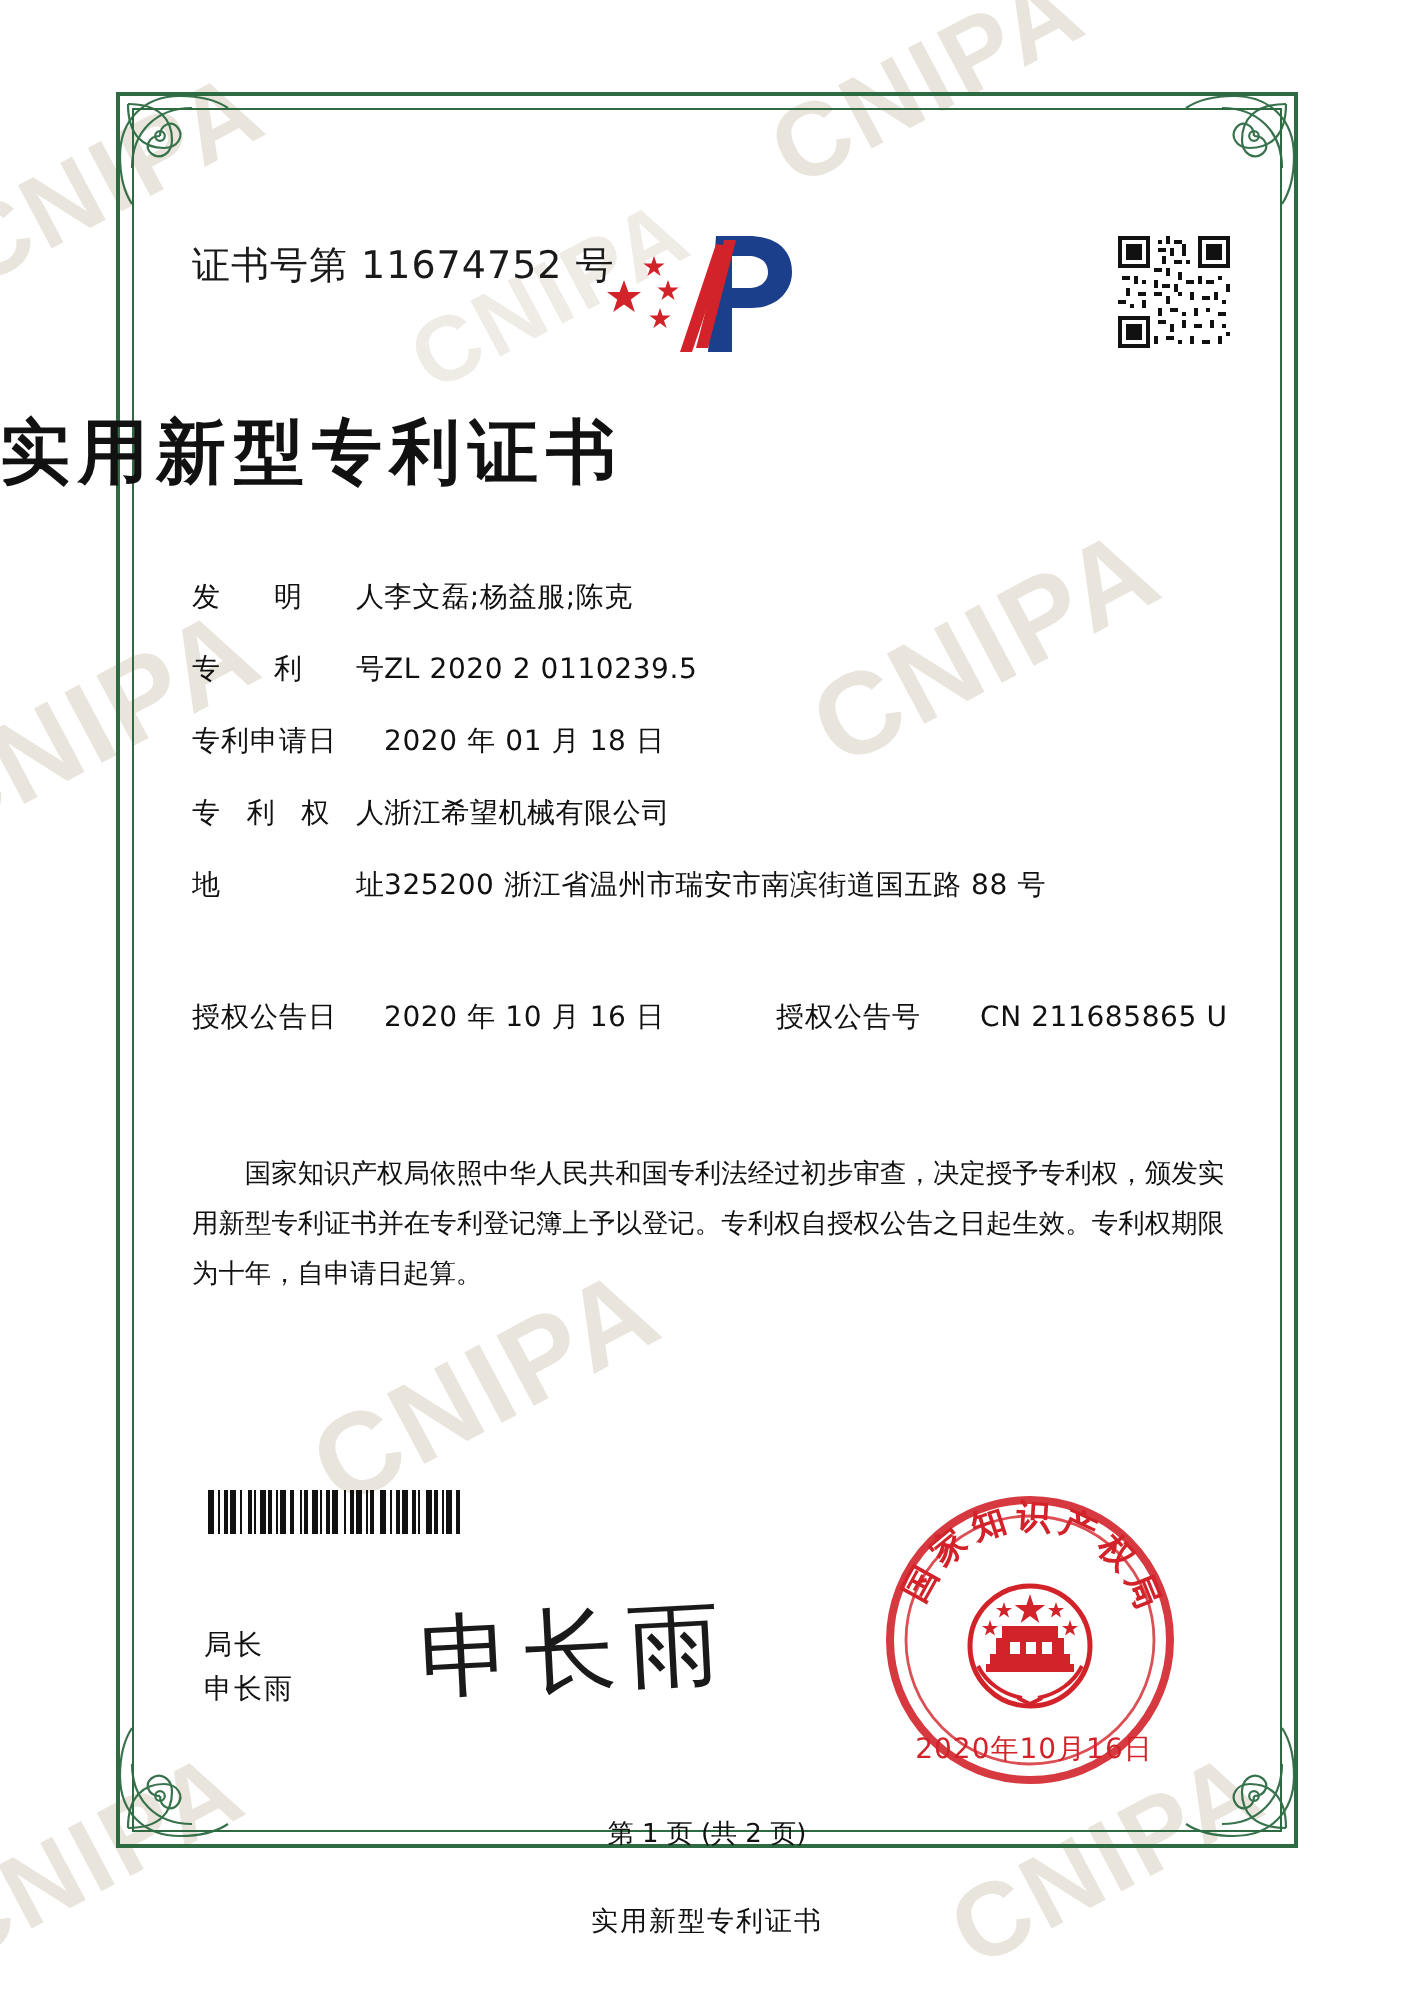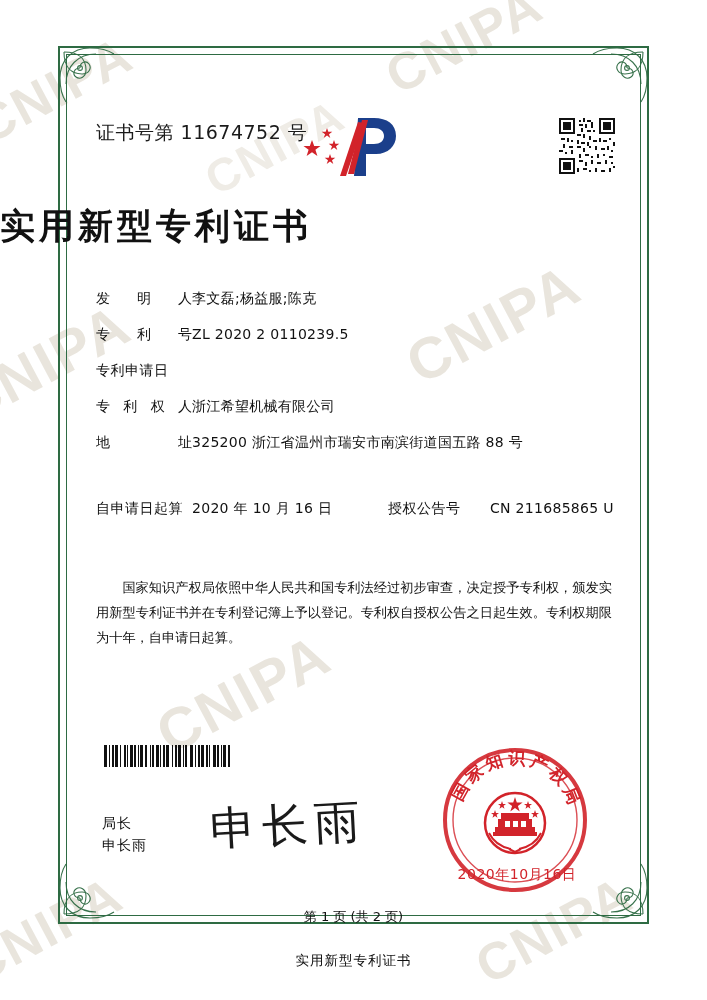--- a/index.html
+++ b/index.html
@@ -419,20 +419,21 @@
       <div class="label spread" style="letter-spacing:0;">
           <span>专</span>
           <span>利</span>
           <span>号</span>
         </div>
       <div class="value mono-num">ZL 2020 2 0110239.5</div>
     </div>
 
     <div class="row">
       <div class="label">专利申请日</div>
+      <div class="value">2020 年 01 月 18 日</div>
     </div>
 
     <div class="row">
       <div class="label spread" style="letter-spacing:0;">
           <span>专</span>
           <span>利</span>
           <span>权</span>
           <span>人</span>
         </div>
       <div class="value">浙江希望机械有限公司</div>
@@ -440,21 +441,21 @@
 
     <div class="row">
       <div class="label spread" style="letter-spacing:0;">
           <span>地</span>
           <span>址</span>
         </div>
       <div class="value">325200 浙江省温州市瑞安市南滨街道国五路 88 号</div>
     </div>
 
     <div class="row" style="margin-top:24px;">
-      <div class="label">自申请日起算</div>
+      <div class="label">授权公告日</div>
       <div class="value" style="flex:0 0 168px;margin-top:24px;">2020 年 10 月 16 日</div>
       <div class="label2">授权公告号</div>
       <div class="value2">CN 211685865 U</div>
     </div>
 
   </div>
 
   <div class="paras">
     <p>国家知识产权局依照中华人民共和国专利法经过初步审查，决定授予专利权，颁发实用新型专利证书并在专利登记簿上予以登记。专利权自授权公告之日起生效。专利权期限为十年，自申请日起算。</p>
   </div>

